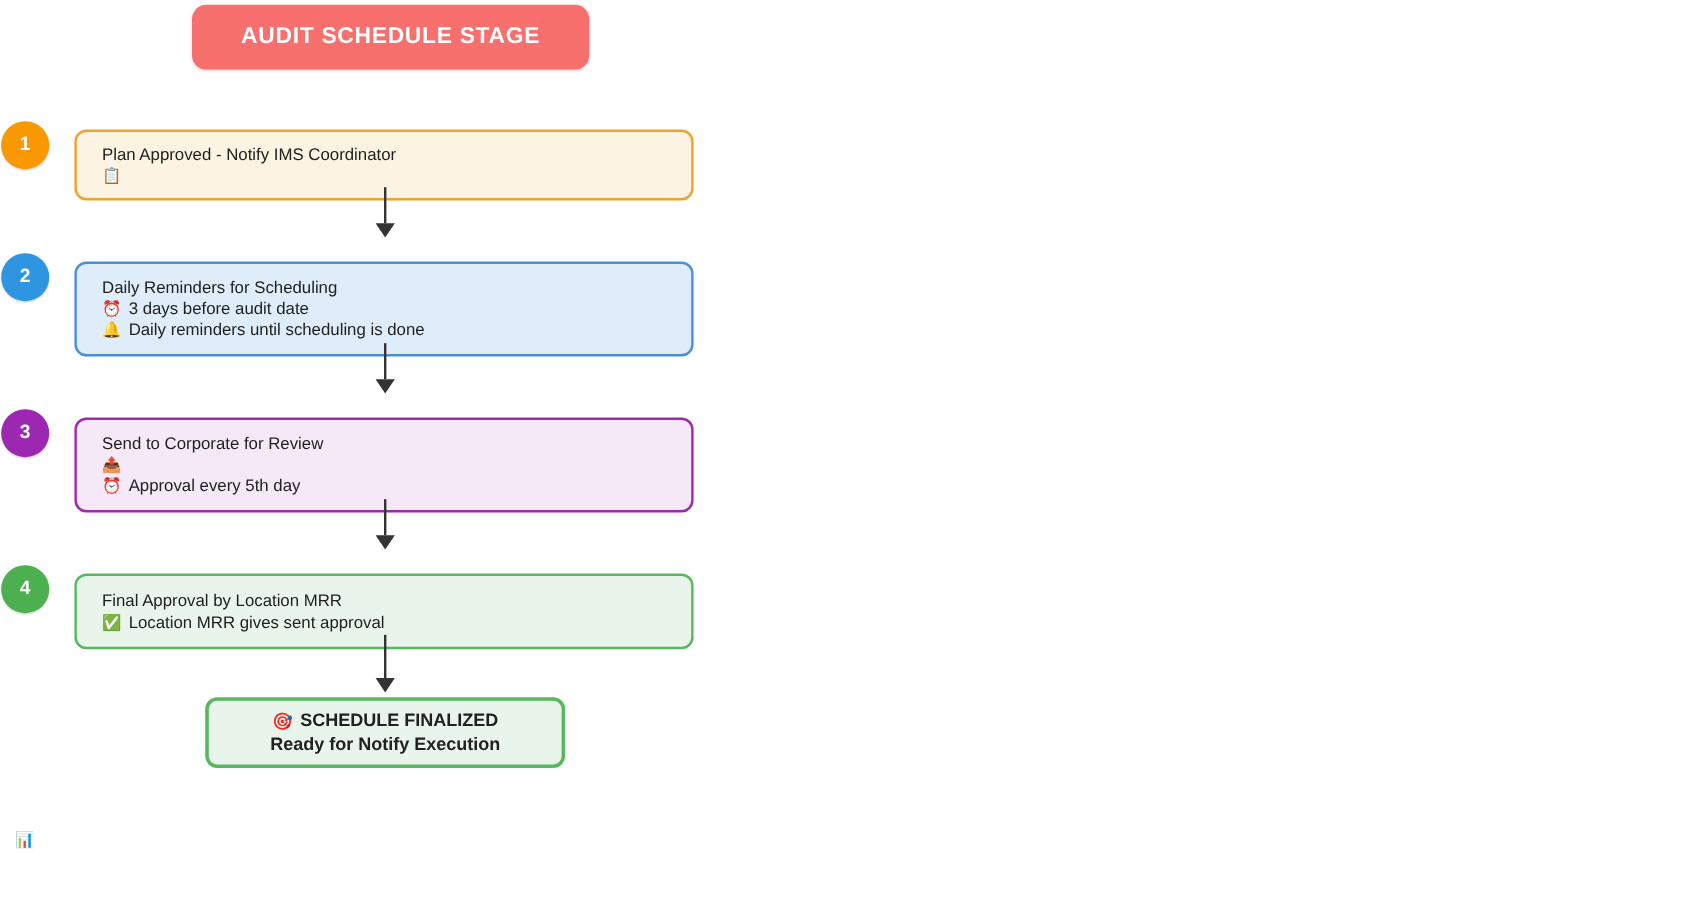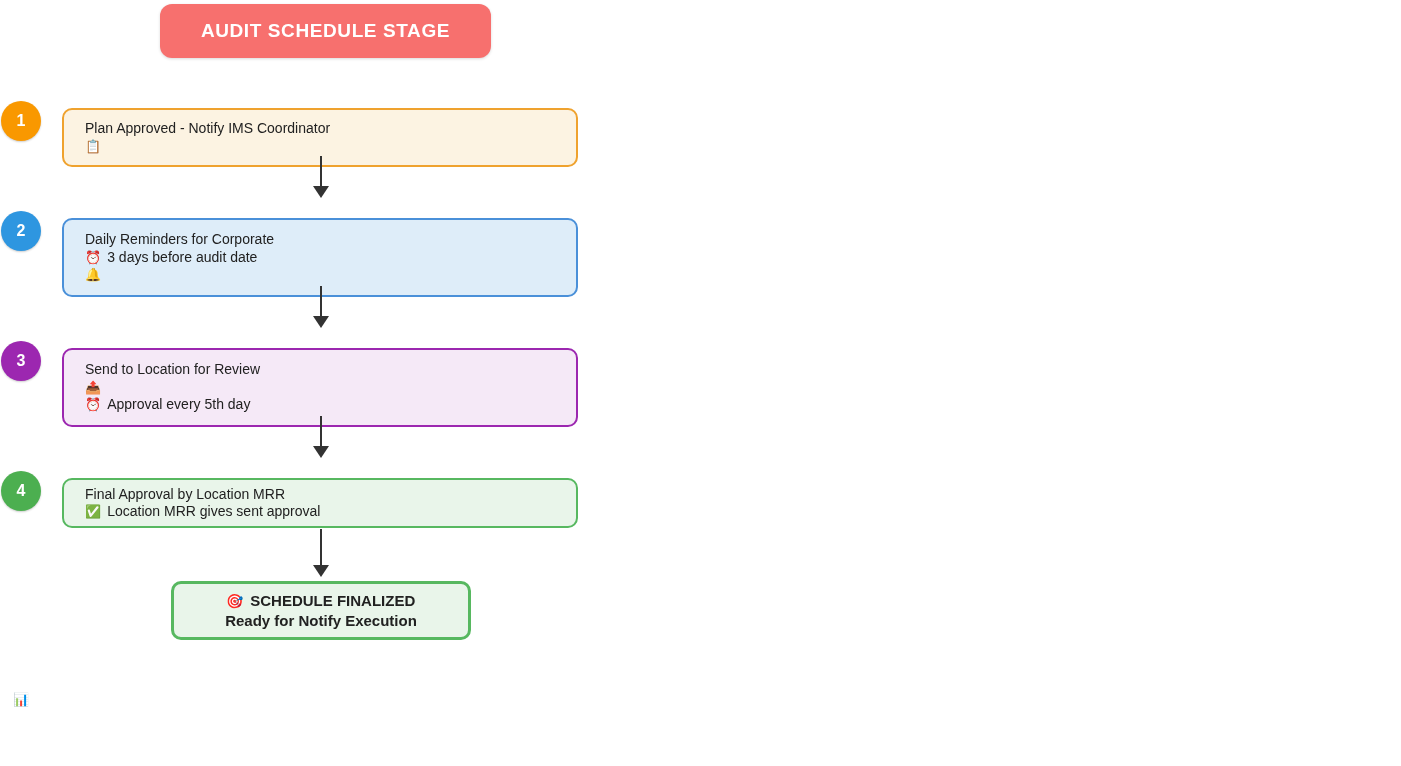--- a/index.html
+++ b/index.html
@@ -130,62 +130,63 @@
   <div class="arrow" style="top:156px; height:42px;">
     <div class="arrow-line" style="background: rgb(51, 51, 51);"></div>
     <div class="arrow-head" style="border-top-color: rgb(51, 51, 51);"></div>
   </div>
 
   <div>
     <div class="circle" style="left: 1px; top: 211px; background: rgb(46, 150, 224);">
       <span>2</span>
     </div>
     <div class="box" style="top: 201px; height: 79px; border-color: rgb(74, 144, 217); background: rgb(222, 237, 249);">
-      <div class="line">Daily Reminders for Corporate</div>
+      <div class="line">Daily Reminders for Scheduling</div>
       <div class="line">
         <span class="icon">⏰</span>
         <span>3 days before audit date</span>
       </div>
       <div class="line">
         <span class="icon">🔔</span>
+        <span>Daily reminders until scheduling is done</span>
       </div>
     </div>
   </div>
 
   <div class="arrow" style="top:286px; height:42px;">
     <div class="arrow-line" style="background: rgb(51, 51, 51);"></div>
     <div class="arrow-head" style="border-top-color: rgb(51, 51, 51);"></div>
   </div>
 
   <div>
     <div class="circle" style="left: 1px; top: 341px; background: rgb(156, 39, 176);">
       <span>3</span>
     </div>
     <div class="box" style="top: 331px; height: 79px; border-color: rgb(156, 39, 176); background: rgb(245, 233, 247);">
-      <div class="line">Send to Location for Review</div>
+      <div class="line">Send to Corporate for Review</div>
       <div class="line">
         <span class="icon">📤</span>
       </div>
       <div class="line">
         <span class="icon">⏰</span>
         <span>Approval every 5th day</span>
       </div>
     </div>
   </div>
 
   <div class="arrow" style="top:416px; height:42px;">
     <div class="arrow-line" style="background: rgb(51, 51, 51);"></div>
     <div class="arrow-head" style="border-top-color: rgb(51, 51, 51);"></div>
   </div>
 
   <div>
     <div class="circle" style="left: 1px; top: 471px; background: rgb(76, 175, 80);">
       <span>4</span>
     </div>
-    <div class="box" style="top: 461px; height: 50px; border-color: rgb(87, 184, 96); background: rgb(233, 245, 234); text-align: center;">
+    <div class="box" style="top: 461px; height: 63px; border-color: rgb(87, 184, 96); background: rgb(233, 245, 234); text-align: center;">
       <div class="line">Final Approval by Location MRR</div>
       <div class="line">
         <span class="icon">✅</span>
         <span>Location MRR gives sent approval</span>
       </div>
     </div>
   </div>
 
   <div class="arrow" style="top:529px; height:48px;">
     <div class="arrow-line" style="background: rgb(51, 51, 51);"></div>

